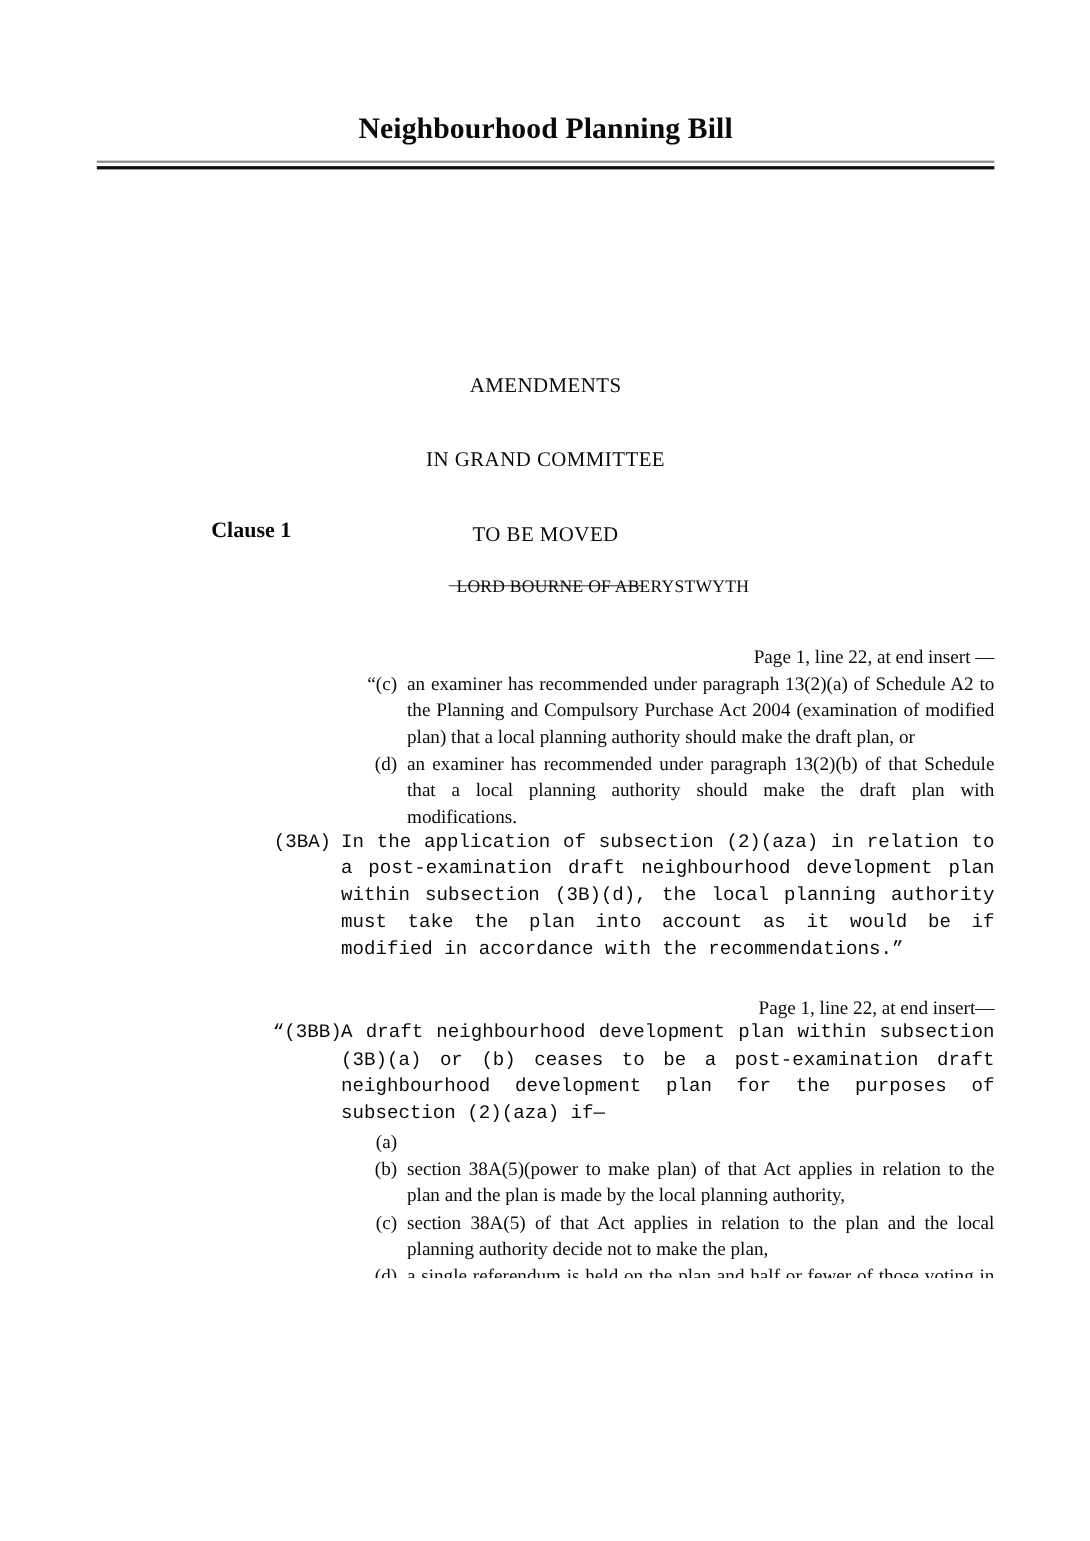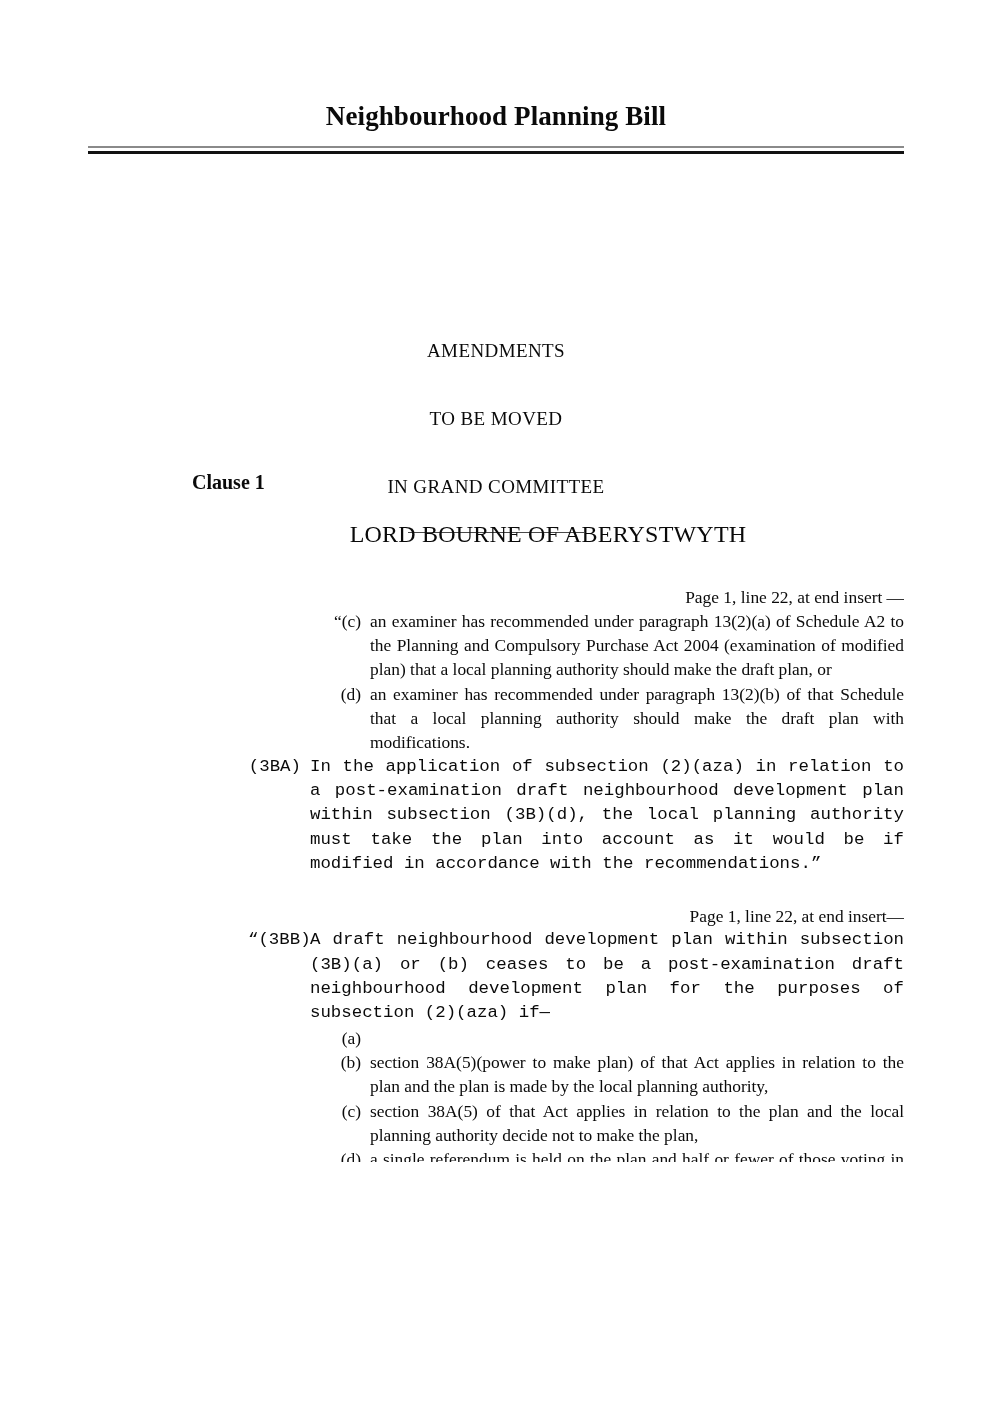--- a/index.html
+++ b/index.html
@@ -85,21 +85,21 @@
     line-height: 24.3px;
   }
   .clause-heading {
     text-align: left;
     font-weight: bold;
     font-size: 20px;
     margin: 0 0 28px 0;
   }
   .member-name {
     text-align: center;
-    font-size: 24px;
+    font-size: 16px;
     letter-spacing: 0.2px;
     margin: 0 0 10px 0;
   }
   .intro-para {
     text-align: justify;
     text-justify: inter-word;
     margin: 0;
     hyphens: none;
   }
   .block-gap {
@@ -167,22 +167,22 @@
 
   <div class="title-block">
     <h1 class="doc-title">Neighbourhood Planning Bill</h1>
     <div class="rule-thin"></div>
     <div class="rule-gap"></div>
     <div class="rule-thick"></div>
   </div>
 
   <div class="heading-group">
     <div class="heading-line">AMENDMENTS</div>
+    <div class="heading-line">IN GRAND COMMITTEE</div>
     <div class="heading-line">TO BE MOVED</div>
-    <div class="heading-line">IN GRAND COMMITTEE</div>
     <div class="short-rule-wrap">
       <div class="short-rule"></div>
     </div>
   </div>
 
   <div class="body-area">
 
     <div class="clause-heading">Clause 1</div>
 
     <div class="member-name">LORD BOURNE OF ABERYSTWYTH</div>

